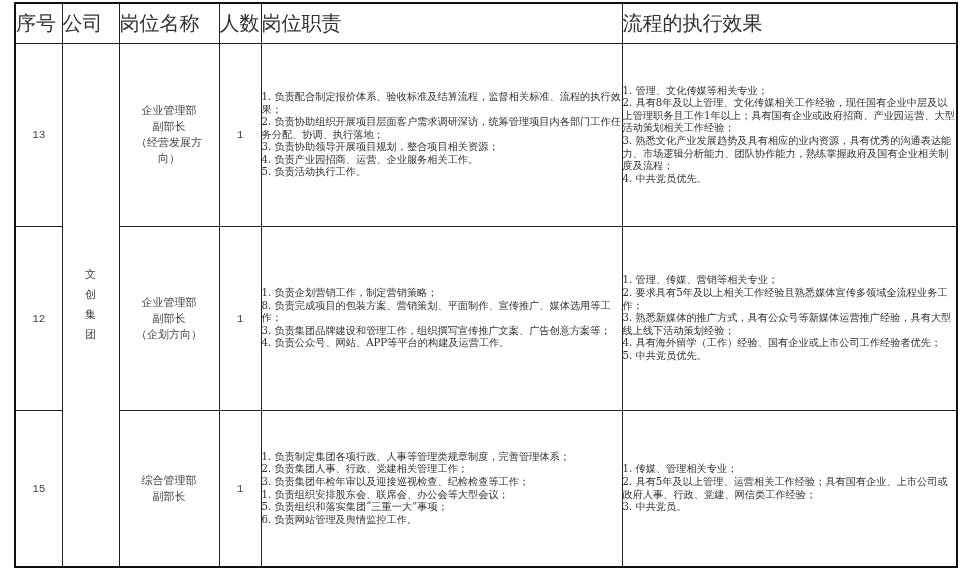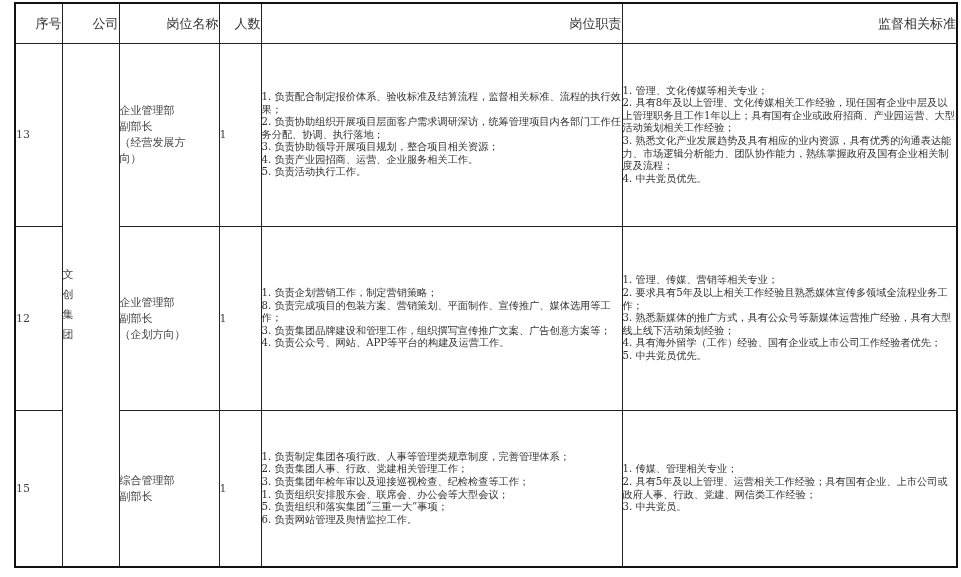--- a/index.html
+++ b/index.html
@@ -11,24 +11,24 @@
     width: 942px;
     border: 2px solid #111;
   }
   table.jobs th, table.jobs td {
     border: 1.5px solid #222;
     padding: 0;
   }
   table.jobs th {
     height: 39px;
     font-family: "DejaVu Sans", "Liberation Sans", sans-serif;
-    font-weight: normal; font-size: 13px; color: #333;
-    text-align: right; vertical-align: middle;
+    font-weight: normal; font-size: 20px; color: #333;
+    text-align: left; vertical-align: middle;
   }
-  td.center { vertical-align: middle; font-size: 11px; color: #444; line-height: 16px; }
+  td.center { text-align: center; vertical-align: middle; font-size: 11px; color: #444; line-height: 16px; font-family: Liberation Mono, monospace; }
   td.company { font-size: 11px; line-height: 20px; }
   td.company span { display: inline-block; width: 12px; word-break: break-all; }
   td.text { vertical-align: middle; font-size: 10.2px; line-height: 12.6px; color: #333; padding: 0 2px 0 2px; }
   td.text .line { display: block; }
   tr.r13 td { height: 182px; }
   tr.r14 td { height: 183px; margin-left: 18px; }
   tr.r15 td { height: 155px; }
   .pos-name span { display: block; }
 </style>
 </head>
@@ -43,21 +43,21 @@
     <col style="width:361px">
     <col style="width:335px">
   </colgroup>
   <thead>
     <tr>
       <th>序号</th>
       <th>公司</th>
       <th>岗位名称</th>
       <th>人数</th>
       <th>岗位职责</th>
-      <th>监督相关标准</th>
+      <th>流程的执行效果</th>
     </tr>
   </thead>
   <tbody>
 
     <tr class="r13">
       <td class="center">13</td>
       <td class="center company" rowspan="3">
         <span>文创集团</span>
       </td>
       <td class="center pos-name">

